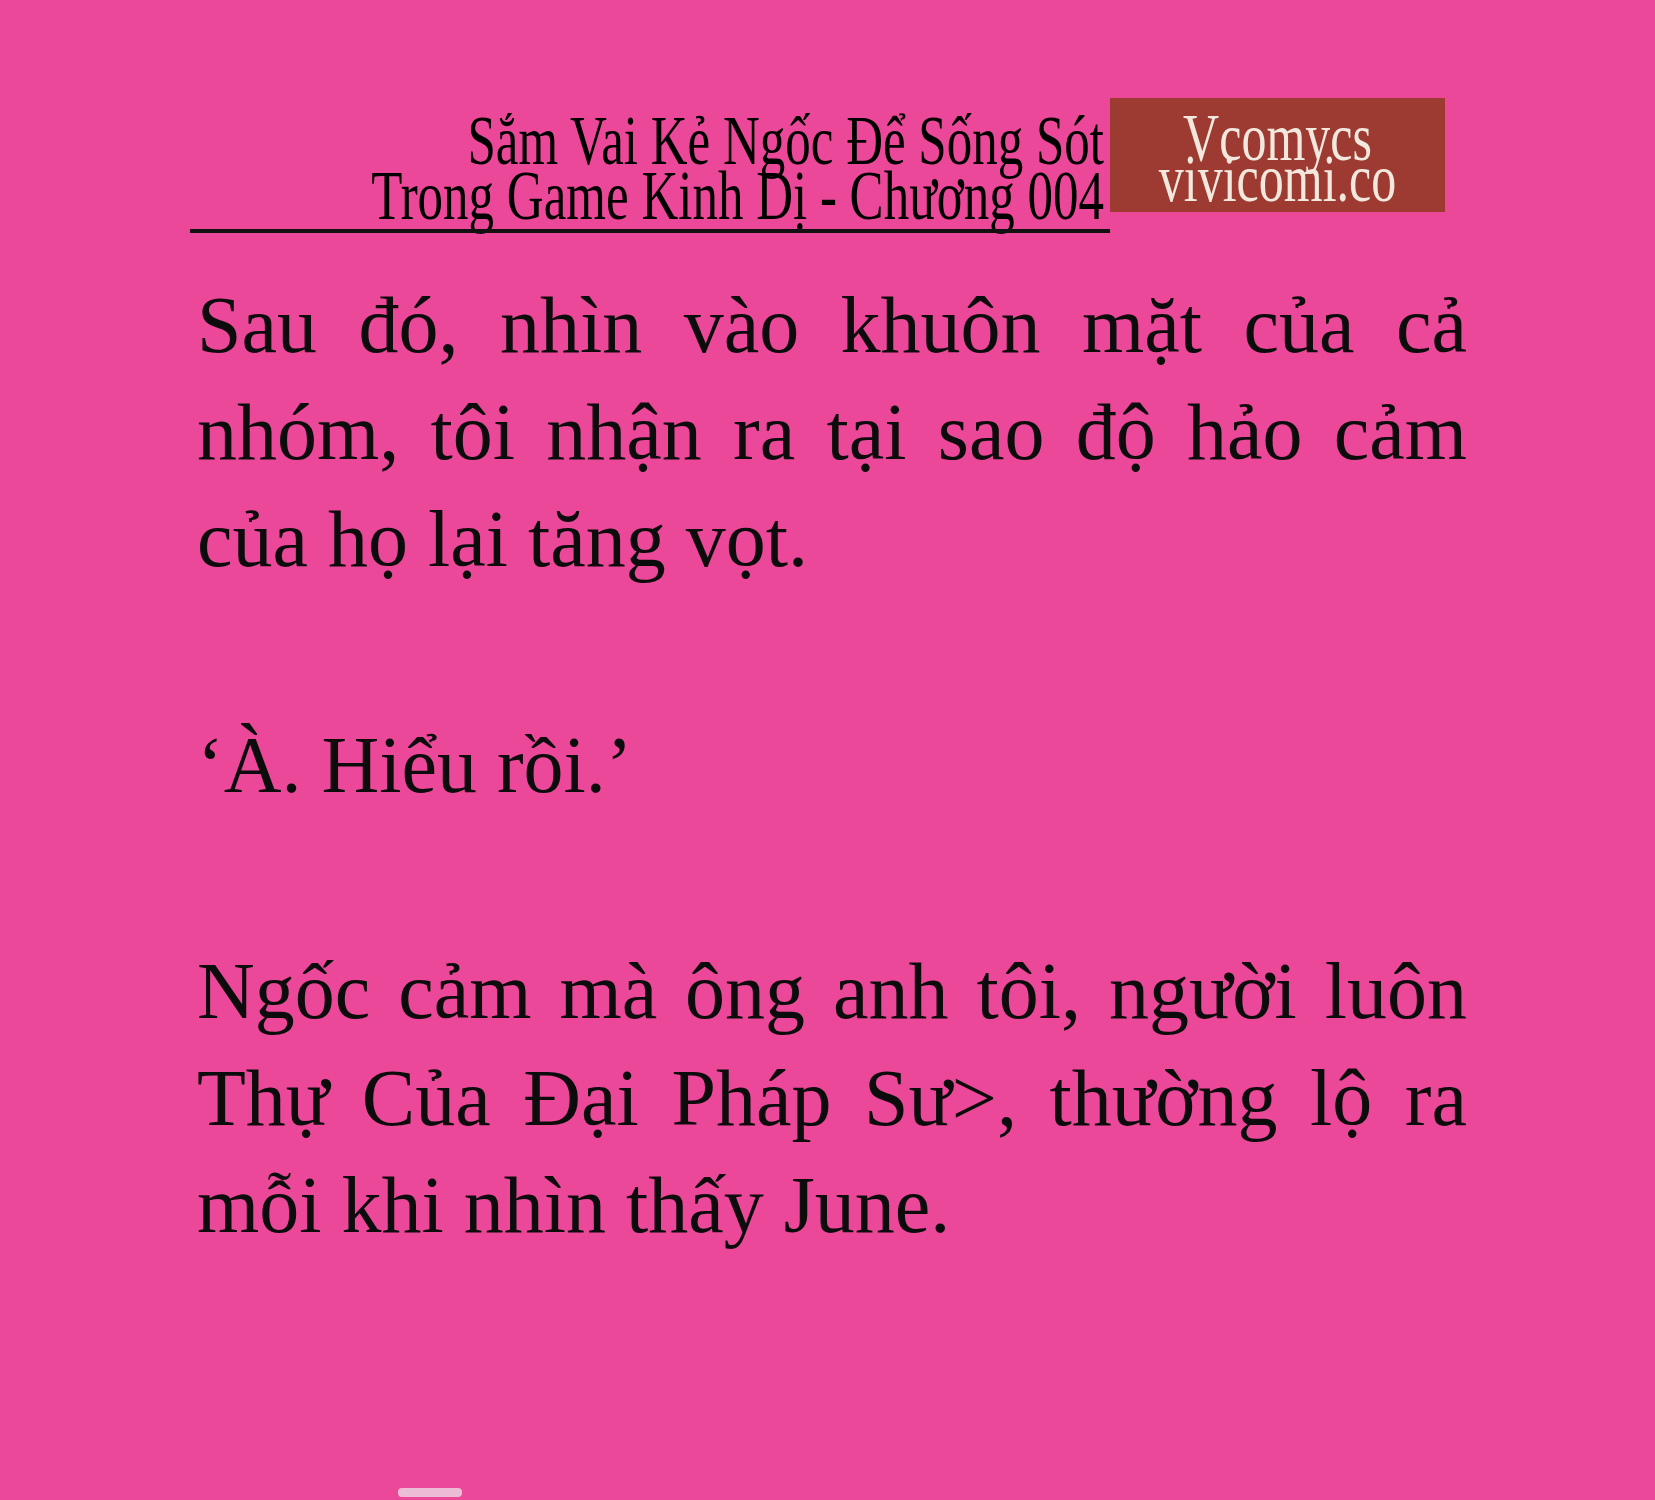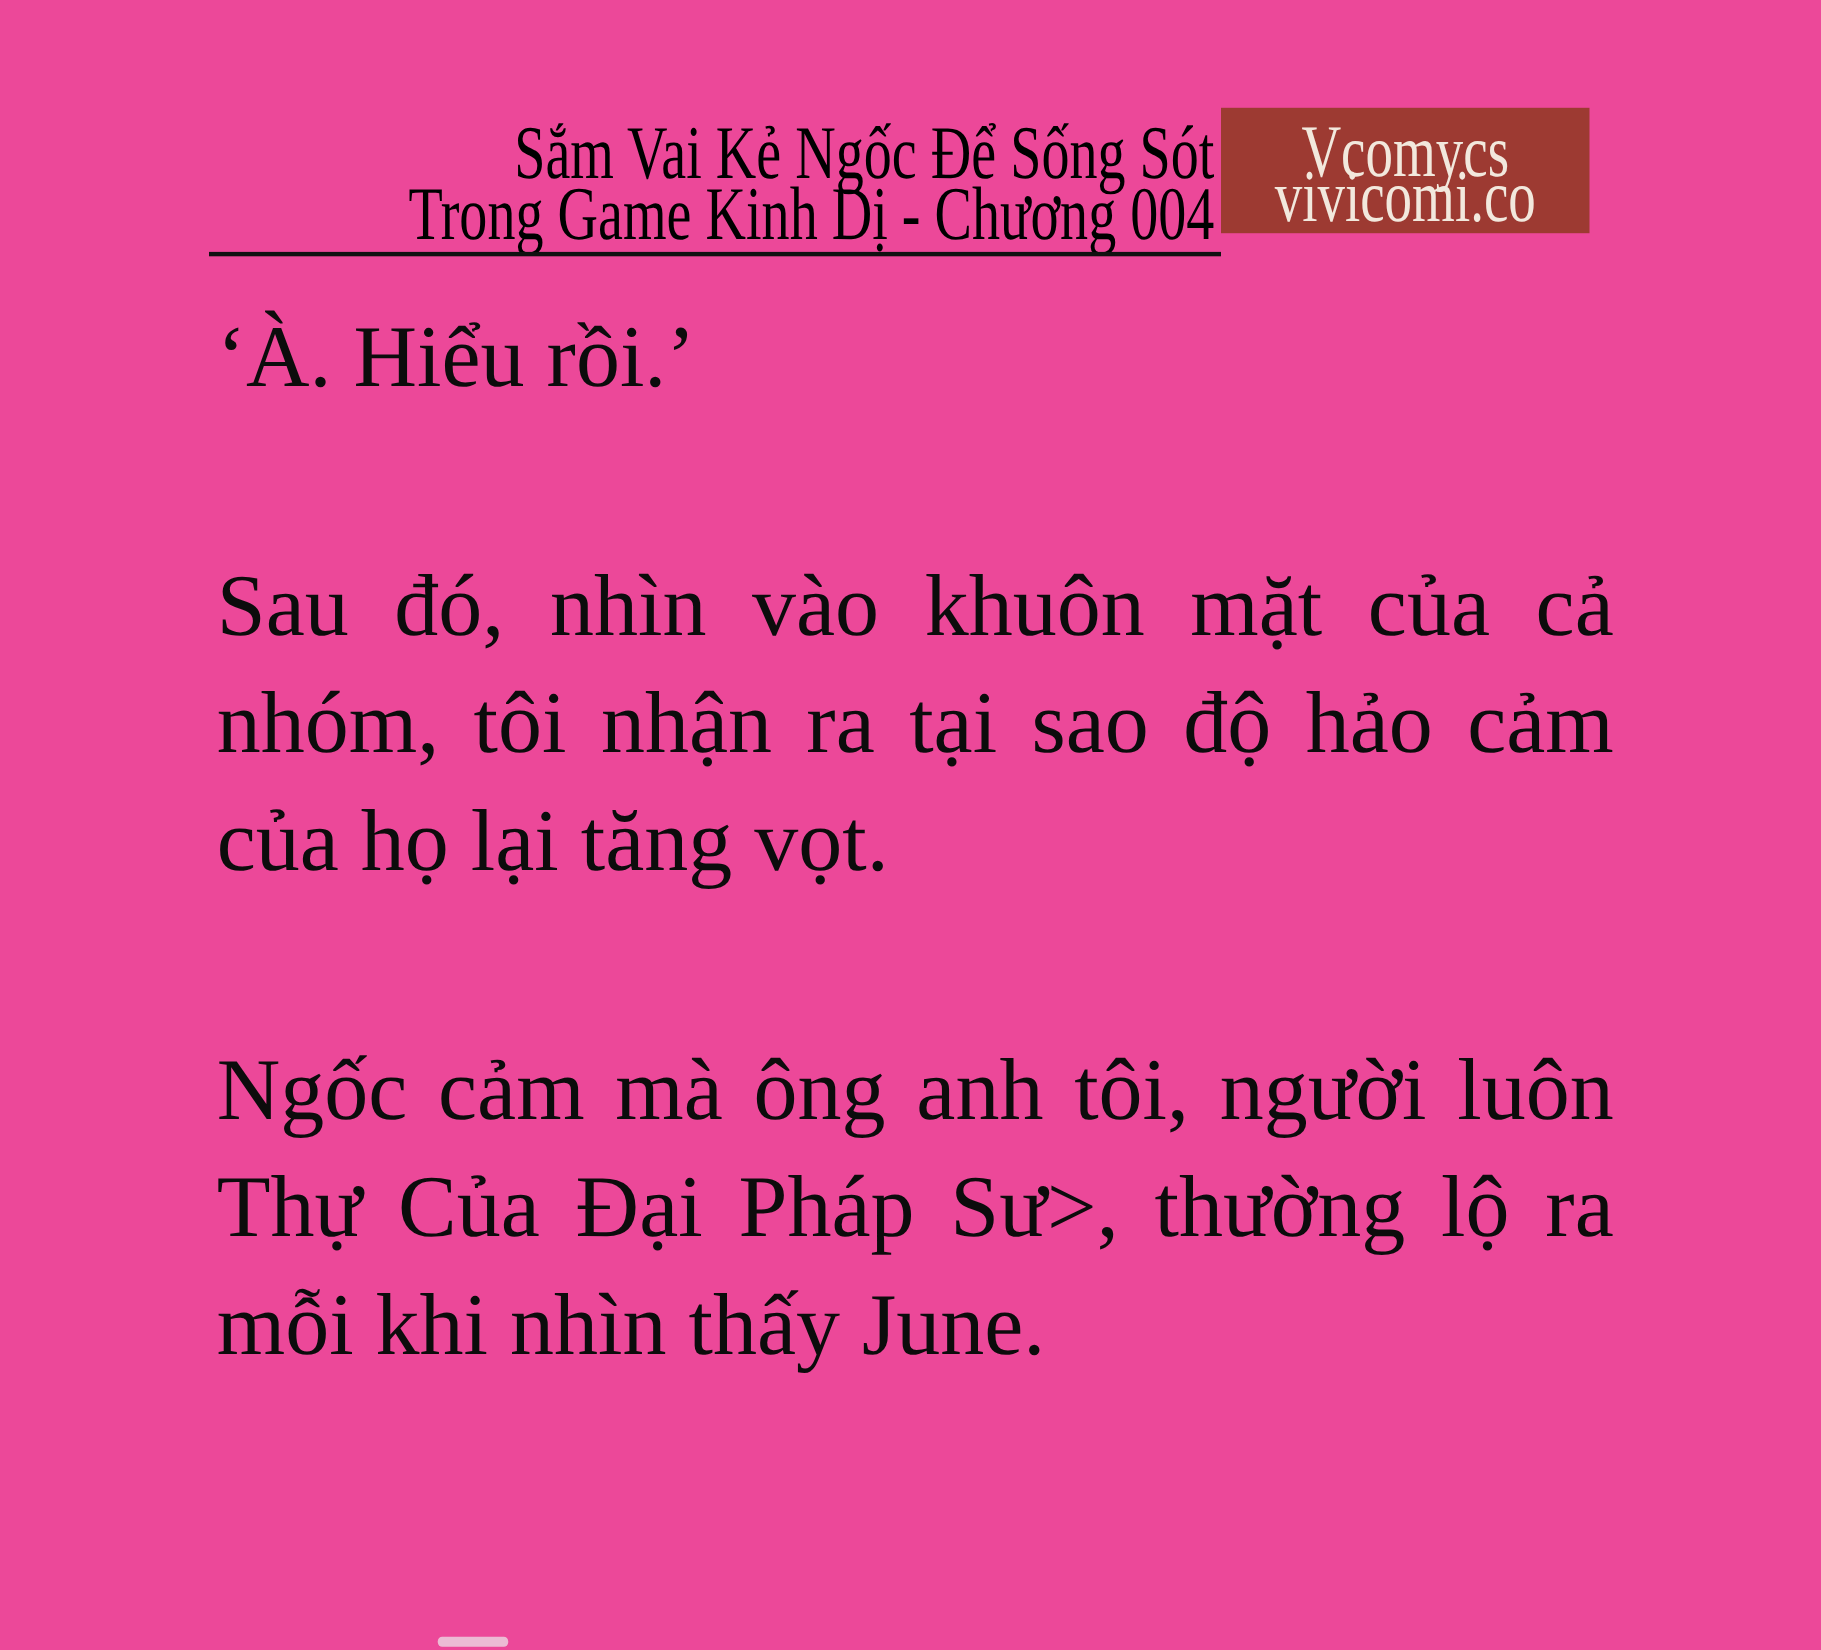--- a/index.html
+++ b/index.html
@@ -104,27 +104,27 @@
   <div class="brand-box">
     <div class="brand-text">Vcomycs</div>
     <div class="brand-text">vivicomi.co</div>
   </div>
 
   <div class="header-rule"></div>
 
   <div class="body-text">
 
     <div class="paragraph">
-      <div class="line last">‘À. Hiểu rồi.’</div>
+      <div class="line">Sau đó, nhìn vào khuôn mặt của cả</div>
+      <div class="line">nhóm, tôi nhận ra tại sao độ hảo cảm</div>
+      <div class="line last">của họ lại tăng vọt.</div>
     </div>
 
     <div class="paragraph">
-      <div class="line">Sau đó, nhìn vào khuôn mặt của cả</div>
-      <div class="line">nhóm, tôi nhận ra tại sao độ hảo cảm</div>
-      <div class="line last">của họ lại tăng vọt.</div>
+      <div class="line last">‘À. Hiểu rồi.’</div>
     </div>
 
     <div class="paragraph">
       <div class="line">Ngốc cảm mà ông anh tôi, người luôn</div>
       <div class="line">Thự Của Đại Pháp Sư&gt;, thường lộ ra</div>
       <div class="line last">mỗi khi nhìn thấy June.</div>
     </div>
 
   </div>
 

